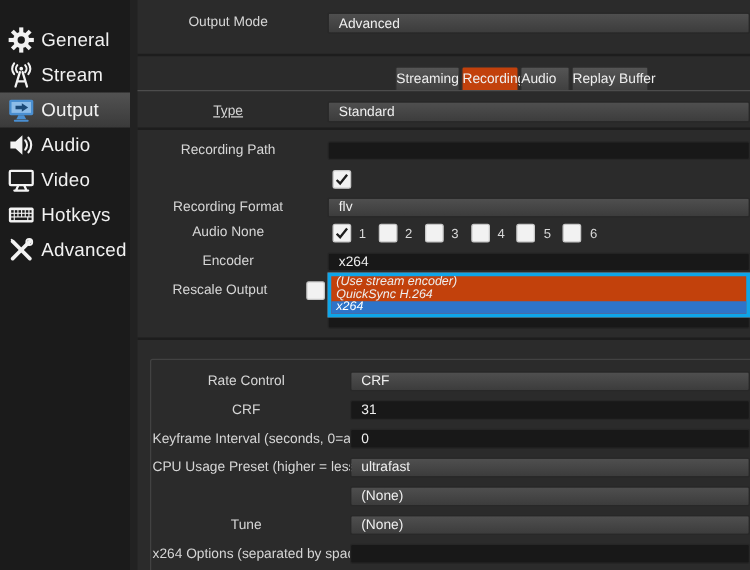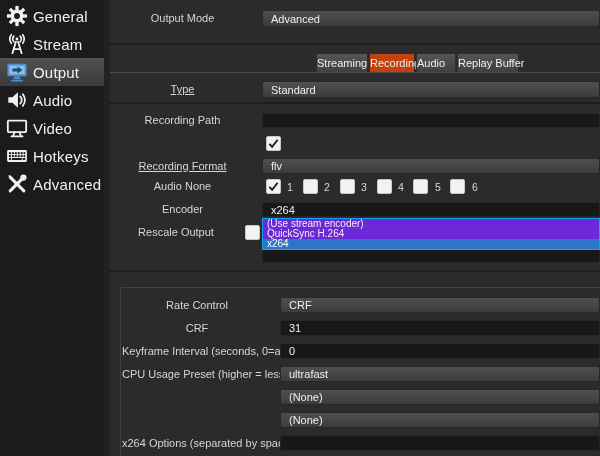--- a/index.html
+++ b/index.html
@@ -9,21 +9,21 @@
     background:#2b2b2b; font-family:"Liberation Sans", sans-serif;
     color:#e8e8e8; font-size:11px;
   }
   
   .sidebar { position:absolute; left:0; top:0; width:104px; height:456px; background:#1b1b1b; }
   .side-gap { position:absolute; left:104px; top:0; width:6px; height:456px; background:#222; }
   .side-item { position:relative; height:28px; display:flex; align-items:center; padding-left:5px; cursor:default; }
   .side-item.selected { background:linear-gradient(180deg,#525252,#3a3a3a); }
   .side-item .ic { width:24px; height:24px; display:flex; align-items:center; justify-content:center; flex:0 0 24px; }
   .side-item .lbl { margin-left:4px; font-size:15px; color:#f1f1f1; letter-spacing:.2px; }
-  .sidebar-list { padding-top:2px; }
+  .sidebar-list { padding-top:18px; }
   
   .rowlabel { position:absolute; text-align:center; color:#d6d6d6; white-space:nowrap; }
   .combo {
     position:absolute; background:linear-gradient(180deg,#4f4f4f,#3c3c3c);
     border:1px solid #282828; border-radius:2px; color:#efefef;
     padding-left:8px; display:flex; align-items:center; white-space:nowrap; overflow:hidden;
   }
   .darkfield {
     position:absolute; background:#181818; border:1px solid #262626; border-radius:2px;
     color:#efefef; padding-left:8px; display:flex; align-items:center; white-space:nowrap; overflow:hidden;
@@ -38,21 +38,21 @@
   
   .tab {
     position:absolute; top:53px; height:19px; border-radius:2px 2px 0 0;
     background:linear-gradient(180deg,#555,#404040); border:1px solid #2e2e2e; border-bottom:none;
     color:#efefef; display:flex; align-items:center; white-space:nowrap;
   }
   .tab.selected { background:#c2410c; }
   
   .droplist {
     position:absolute; left:262px; right:0; top:218px; z-index:20;
-    background:#6d28d9; border:1px solid #0ea5e9;
+    background:#c2410c; border:3px solid #0ea5e9;font-style:italic;
   }
   .dropitem { height:10px; line-height:10px; font-size:10px; padding:0 4px; color:#eee; white-space:nowrap; }
   .dropitem.selected { background:#2e74c9; color:#fff; }
   
   .groupbox { position:absolute; left:120px; top:287px; right:-4px; bottom:-4px; border:1px solid #424242; border-radius:2px; }
   .tracknum { position:absolute; color:#d9d9d9; font-size:10.5px; }
 </style>
 </head>
 <body>
 
@@ -203,21 +203,21 @@
   <div class="darkfield" style="left:262px; right:0; top:113px; height:15px;">
     <span></span>
   </div>
 
   <div class="cbox" style="left:266px; top:136px;">
     <svg width="13" height="13" viewBox="0 0 14 14">
       <polyline points="2.5,7.5 5.5,10.5 11.5,3" fill="none" stroke="#1e1e1e" stroke-width="2"></polyline>
     </svg>
   </div>
 
-  <div class="rowlabel" style="left:110px; width:145px; top:158px; line-height:16px;text-decoration:underline;">Recording Format</div>
+  <div class="rowlabel" style="left:110px; width:145px; top:158px; line-height:16px;">Recording Format</div>
   <div class="combo" style="left:262px; right:0; top:158px; height:16px;">
     <span>flv</span>
   </div>
 
   <div class="rowlabel" style="left:110px; width:145px; top:179px; line-height:15px;">Audio None</div>
 
   <div class="cbox" style="left:266px; top:179px;">
     <svg width="13" height="13" viewBox="0 0 14 14">
       <polyline points="2.5,7.5 5.5,10.5 11.5,3" fill="none" stroke="#1e1e1e" stroke-width="2"></polyline>
     </svg>
@@ -278,20 +278,21 @@
 
   <div class="rowlabel" style="left:122px; width:150px; top:366px; line-height:16px;">CPU Usage Preset (higher = less CPU)</div>
   <div class="combo" style="left:280px; right:0; top:366px; height:16px;">
     <span>ultrafast</span>
   </div>
 
   <div class="combo" style="left:280px; right:0; top:389px; height:16px;">
     <span>(None)</span>
   </div>
 
+  <div class="rowlabel" style="left:122px; width:150px; top:412px; line-height:16px;">Tune</div>
   <div class="combo" style="left:280px; right:0; top:412px; height:16px;">
     <span>(None)</span>
   </div>
 
   <div class="rowlabel" style="left:122px; width:150px; top:435px; line-height:16px;">x264 Options (separated by space)</div>
   <div class="darkfield" style="left:280px; right:0; top:435px; height:16px;">
     <span></span>
   </div>
 
 </div>

